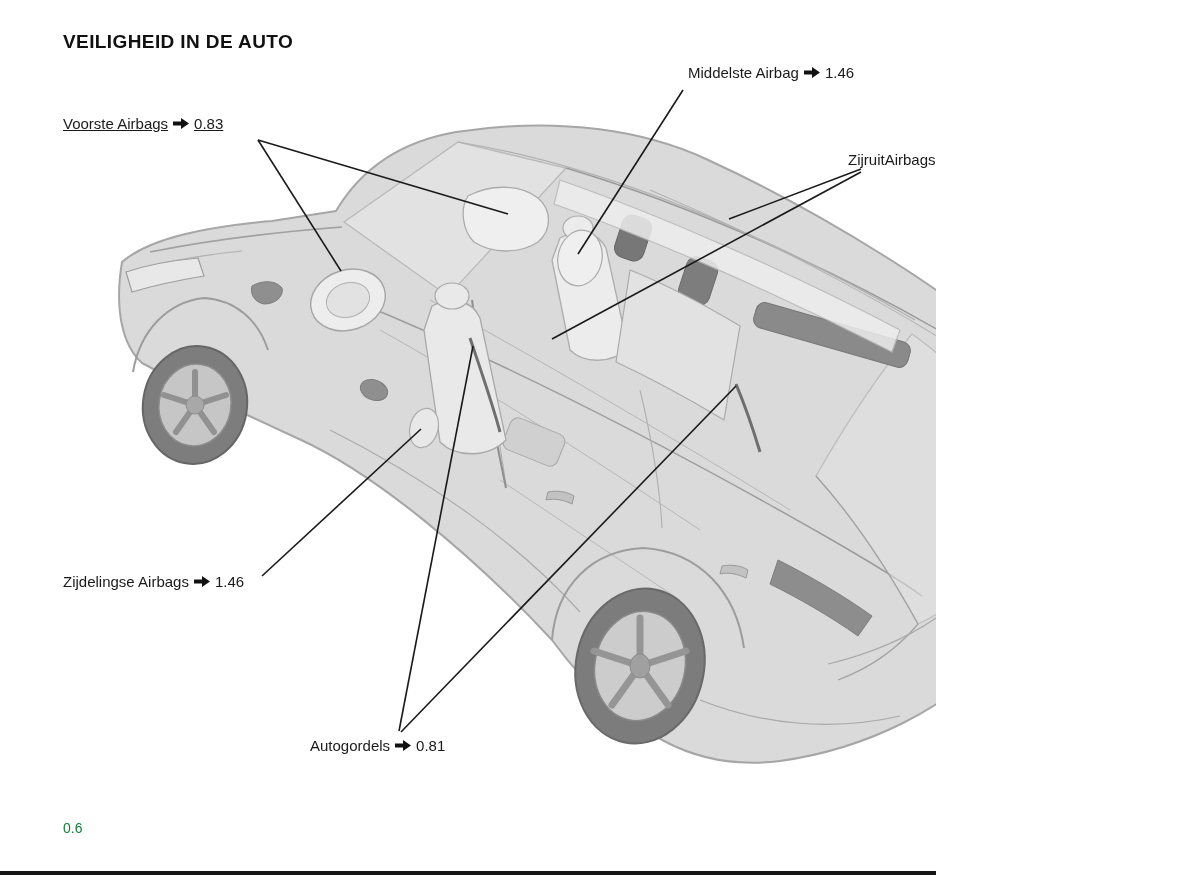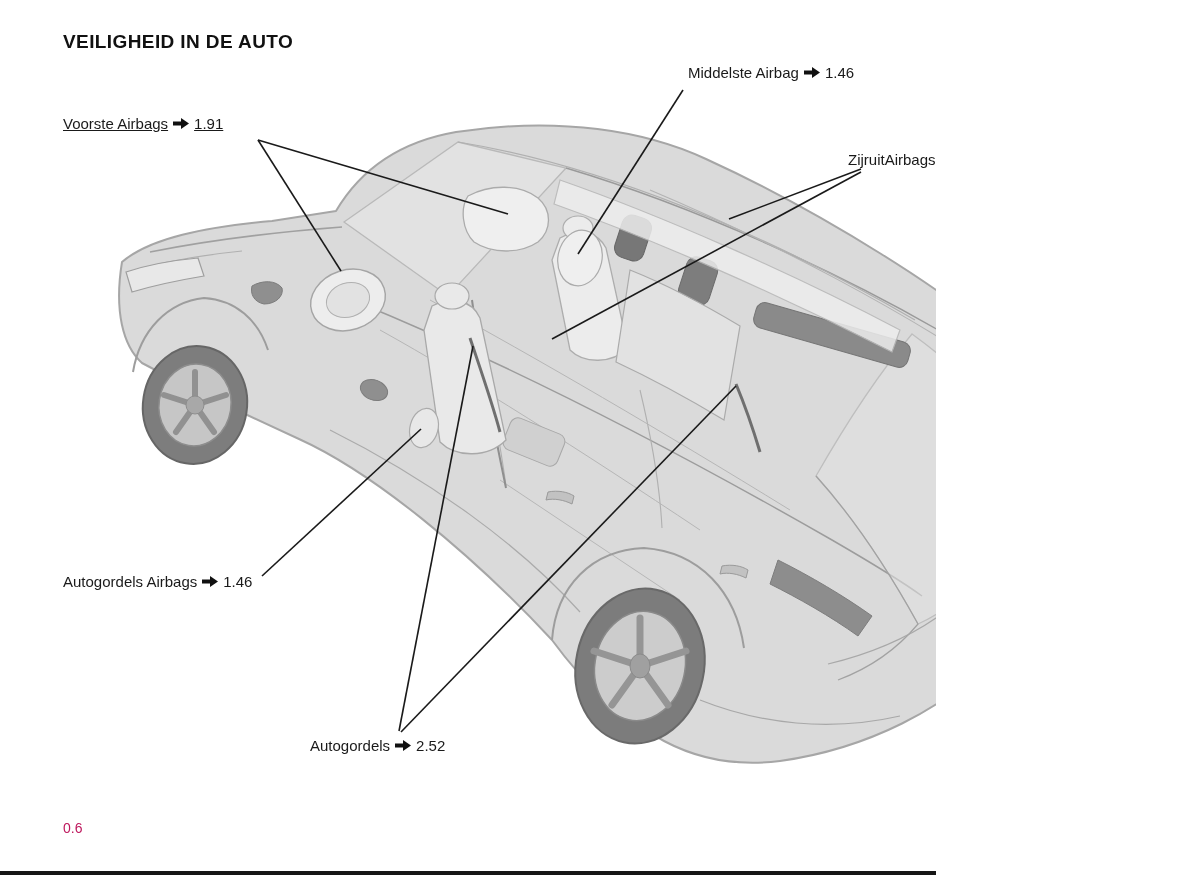--- a/index.html
+++ b/index.html
@@ -22,21 +22,21 @@
   .c2 { left:848px; top:151px; }
   .c3 { left:63px;  top:573px; }
   .c4 { left:310px; top:737px; }
   .fig-num {
     position:absolute; left:1102px; top:86px;
     writing-mode:vertical-rl; transform:rotate(180deg);
     font-size:10.5px; color:#333; letter-spacing:.6px;
   }
   .page-num {
     position:absolute; left:63px; top:820px;
-    font-size:14px; color:#be185d;
+    font-size:14px; color:#15803d;
   }
   .bottom-rule {
     position:absolute; left:0; right:0; bottom:0; height:4px; background:#161616;
   }
 </style>
 </head>
 <body>
 
 <div class="page">
 
@@ -164,21 +164,21 @@
     </g>
   </svg>
 
   <div class="callout c0">
     <span class="c-label">Voorste Airbags</span>
     <span class="c-arrow">
       <svg width="16" height="11" viewBox="0 0 16 11">
           <path d="M0 3.5 H8 V0 L16 5.5 L8 11 V7.5 H0 Z" fill="#111"></path>
         </svg>
     </span>
-    <span class="c-ref">1.91</span>
+    <span class="c-ref">0.83</span>
   </div>
 
   <div class="callout c1">
     <span class="c-label">Middelste Airbag</span>
     <span class="c-arrow">
       <svg width="16" height="11" viewBox="0 0 16 11">
           <path d="M0 3.5 H8 V0 L16 5.5 L8 11 V7.5 H0 Z" fill="#111"></path>
         </svg>
     </span>
     <span class="c-ref">1.46</span>
@@ -188,36 +188,36 @@
     <span class="c-label">ZijruitAirbags</span>
     <span class="c-arrow">
       <svg width="16" height="11" viewBox="0 0 16 11">
           <path d="M0 3.5 H8 V0 L16 5.5 L8 11 V7.5 H0 Z" fill="#111"></path>
         </svg>
     </span>
     <span class="c-ref">1.46</span>
   </div>
 
   <div class="callout c3">
-    <span class="c-label">Autogordels Airbags</span>
+    <span class="c-label">Zijdelingse Airbags</span>
     <span class="c-arrow">
       <svg width="16" height="11" viewBox="0 0 16 11">
           <path d="M0 3.5 H8 V0 L16 5.5 L8 11 V7.5 H0 Z" fill="#111"></path>
         </svg>
     </span>
     <span class="c-ref">1.46</span>
   </div>
 
   <div class="callout c4">
     <span class="c-label">Autogordels</span>
     <span class="c-arrow">
       <svg width="16" height="11" viewBox="0 0 16 11">
           <path d="M0 3.5 H8 V0 L16 5.5 L8 11 V7.5 H0 Z" fill="#111"></path>
         </svg>
     </span>
-    <span class="c-ref">2.52</span>
+    <span class="c-ref">0.81</span>
   </div>
 
   <div class="fig-num">56557</div>
   <div class="page-num">0.6</div>
   <div class="bottom-rule"></div>
 
 </div>
 
 </body></html>

